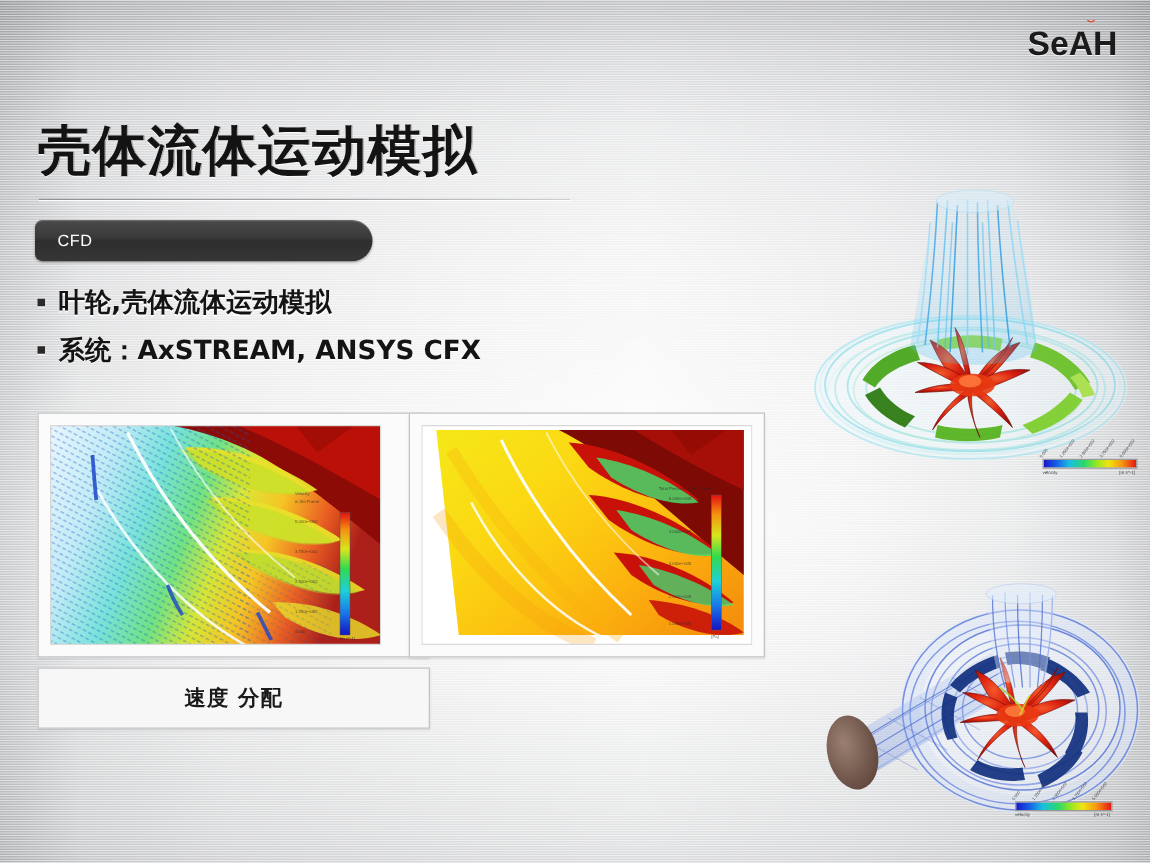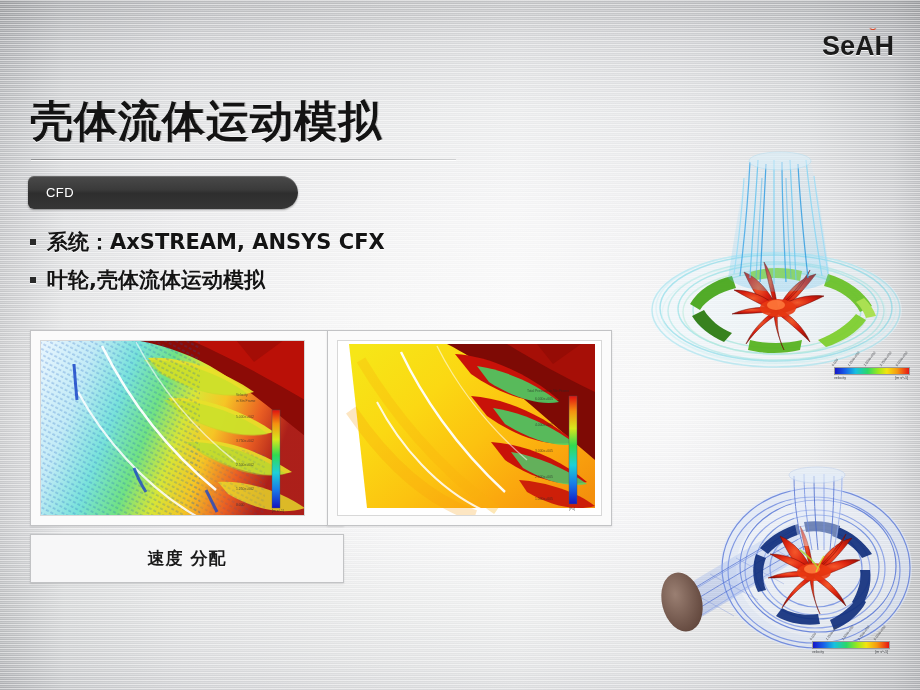--- a/index.html
+++ b/index.html
@@ -20,21 +20,21 @@
       linear-gradient(to bottom,
         #bfc0c2 0%, #d6d7d9 6%, #e9eaeb 16%, #f4f4f5 30%,
         #fafafa 46%, #fdfdfd 60%, #f7f7f8 76%, #eceded 88%, #e2e3e4 96%, #d9dadc 100%),
       linear-gradient(to right,
         #c9cacc 0%, #e4e5e6 7%, #f2f2f3 20%, #fbfbfb 42%,
         #ffffff 56%, #f6f6f7 74%, #e9eaeb 88%, #d5d6d8 97%, #c6c7c9 100%);
     background-blend-mode:overlay, multiply, normal;
   }
   
   .logo{
-    position:absolute;right:26px;top:33px;
+    position:absolute;right:26px;top:22px;
     font-weight:bold;font-size:27px;letter-spacing:0px;
     color:#1b1b1b;line-height:1;
     text-shadow:0 1px 0 rgba(255,255,255,0.85);
     margin-left:20px;
   }
   .logo .caron{
     position:absolute;left:30px;top:-7px;
     color:#e03a17;font-size:15px;font-weight:bold;
     transform:scaleY(0.62) scaleX(1.25);
     text-shadow:none;
@@ -122,25 +122,25 @@
   <div class="title">壳体流体运动模拟</div>
   <div class="title-rule"></div>
 
   <div class="pill">
     <span class="pill-label">CFD</span>
   </div>
 
   <div class="bullets">
     <div class="bullet">
       <span class="bullet-mark"></span>
-      <span class="bullet-text">系统：AxSTREAM, ANSYS CFX</span>
+      <span class="bullet-text">叶轮,壳体流体运动模拟</span>
     </div>
     <div class="bullet">
       <span class="bullet-mark"></span>
-      <span class="bullet-text">叶轮,壳体流体运动模拟</span>
+      <span class="bullet-text">系统：AxSTREAM, ANSYS CFX</span>
     </div>
   </div>
 
   <div class="panel" style="left:30px;top:330px;width:314px;height:255px;">
     <div class="panel-img-box">
       <div class="cfd-fig" style="left:9px;top:9px;width:265px;height:176px;">
         <svg width="265" height="176" viewBox="0 0 265 176">
           <defs>
             <linearGradient id="vbg" x1="0" y1="0" x2="1" y2="0.25">
               <stop offset="0" stop-color="#eaf6ff"></stop>

